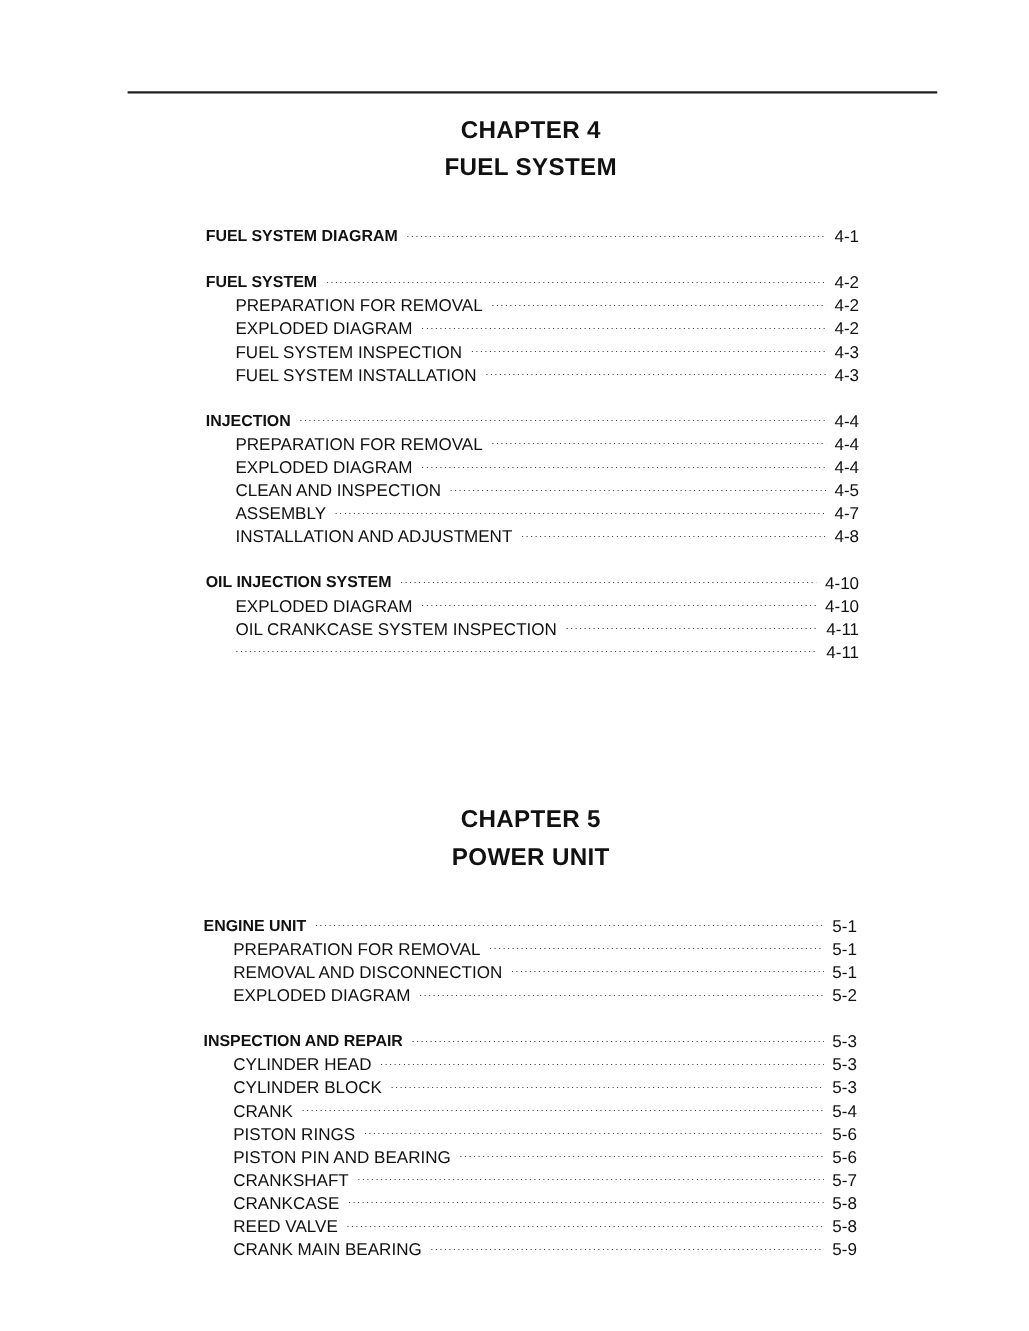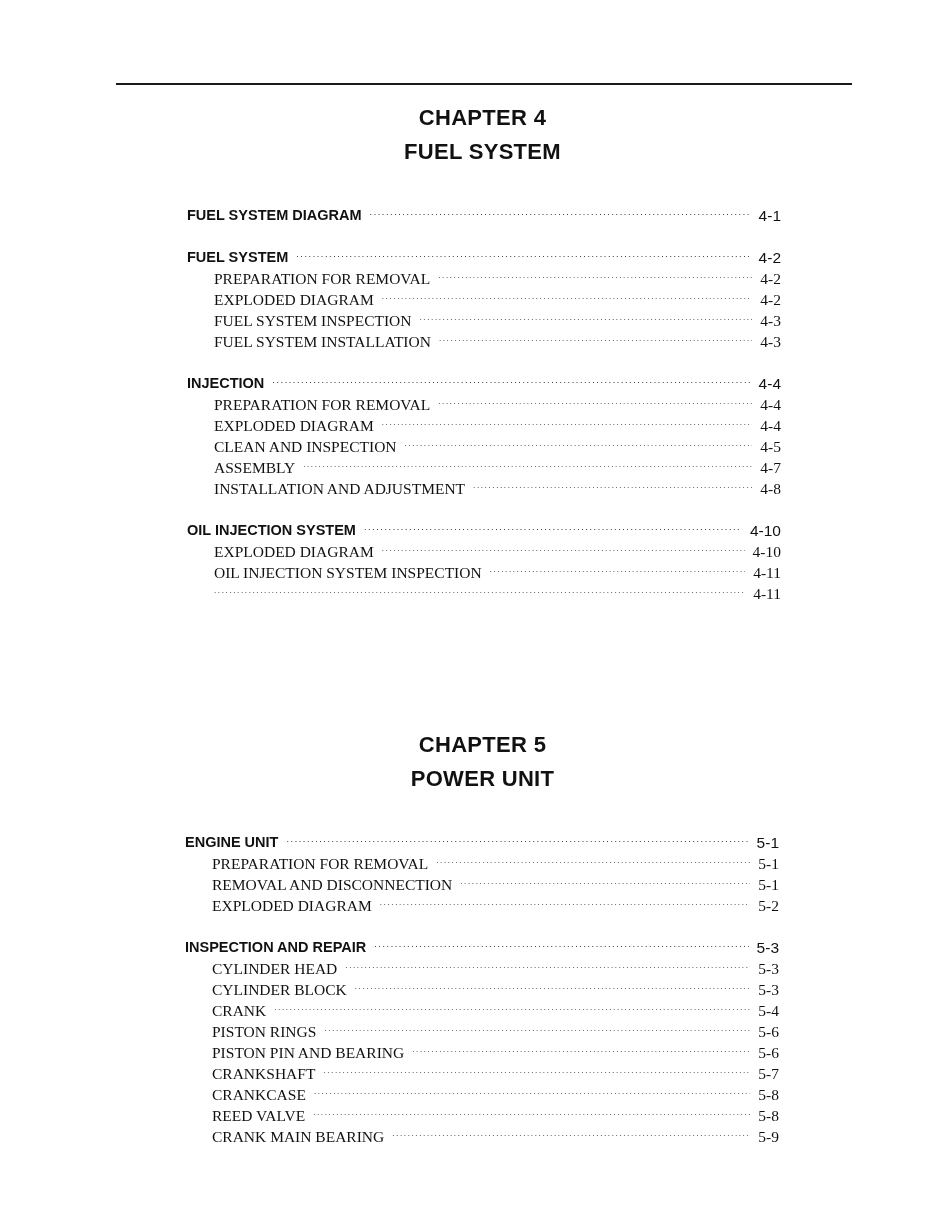--- a/index.html
+++ b/index.html
@@ -6,21 +6,21 @@
     body { width: 935px; height: 1210px; position: relative; overflow: hidden;
            font-family: "Liberation Sans", sans-serif; color: #111111; }
     .rule { position: absolute; left: 116px; top: 83px; width: 736px; height: 2px; background: #1a1a1a; }
     .chapter-head { position: absolute; left: 0; width: 965px; text-align: center; font-weight: bold; }
     .chapter-head .num { font-size: 22px; line-height: 34px; letter-spacing: 0.3px; }
     .chapter-head .name { font-size: 22px; line-height: 34px; letter-spacing: 0.3px; }
     .toc { position: absolute; width: 594px; }
     .toc-group { margin-bottom: 21px; }
     .toc-row { display: flex; align-items: center; height: 21px; font-size: 15.5px; line-height: 21px; white-space: nowrap; }
     .toc-row.major { font-weight: bold; font-size: 14.5px; }
-    .toc-row.minor { padding-left: 27px; font-family: Liberation Serif, serif; }
+    .toc-row.minor { padding-left: 27px; }
     .toc-row .label { flex: 0 0 auto; padding-right: 8px; }
     .toc-row .leader { flex: 1 1 auto; overflow: hidden; height: 21px; position: relative; }
     .toc-row .leader::before {
       content: "........................................................................................................................................................................................................................................";
       position: absolute; left: 0; bottom: 3px; font-size: 9px; letter-spacing: 1.6px; font-weight: normal; color: #222;
     }
     .toc-row .page { flex: 0 0 auto; padding-left: 8px; font-weight: normal; font-size: 15.5px; }
   </style>
 </head>
 <body>
@@ -108,21 +108,21 @@
       <span class="label">OIL INJECTION SYSTEM</span>
       <span class="leader"></span>
       <span class="page">4-10</span>
     </div>
     <div class="toc-row minor">
       <span class="label">EXPLODED DIAGRAM</span>
       <span class="leader"></span>
       <span class="page">4-10</span>
     </div>
     <div class="toc-row minor">
-      <span class="label">OIL INJECTION SYSTEM INSPECTION</span>
+      <span class="label">OIL CRANKCASE SYSTEM INSPECTION</span>
       <span class="leader"></span>
       <span class="page">4-11</span>
     </div>
     <div class="toc-row minor">
       <span class="leader"></span>
       <span class="page">4-11</span>
     </div>
   </div>
 </div>
 

